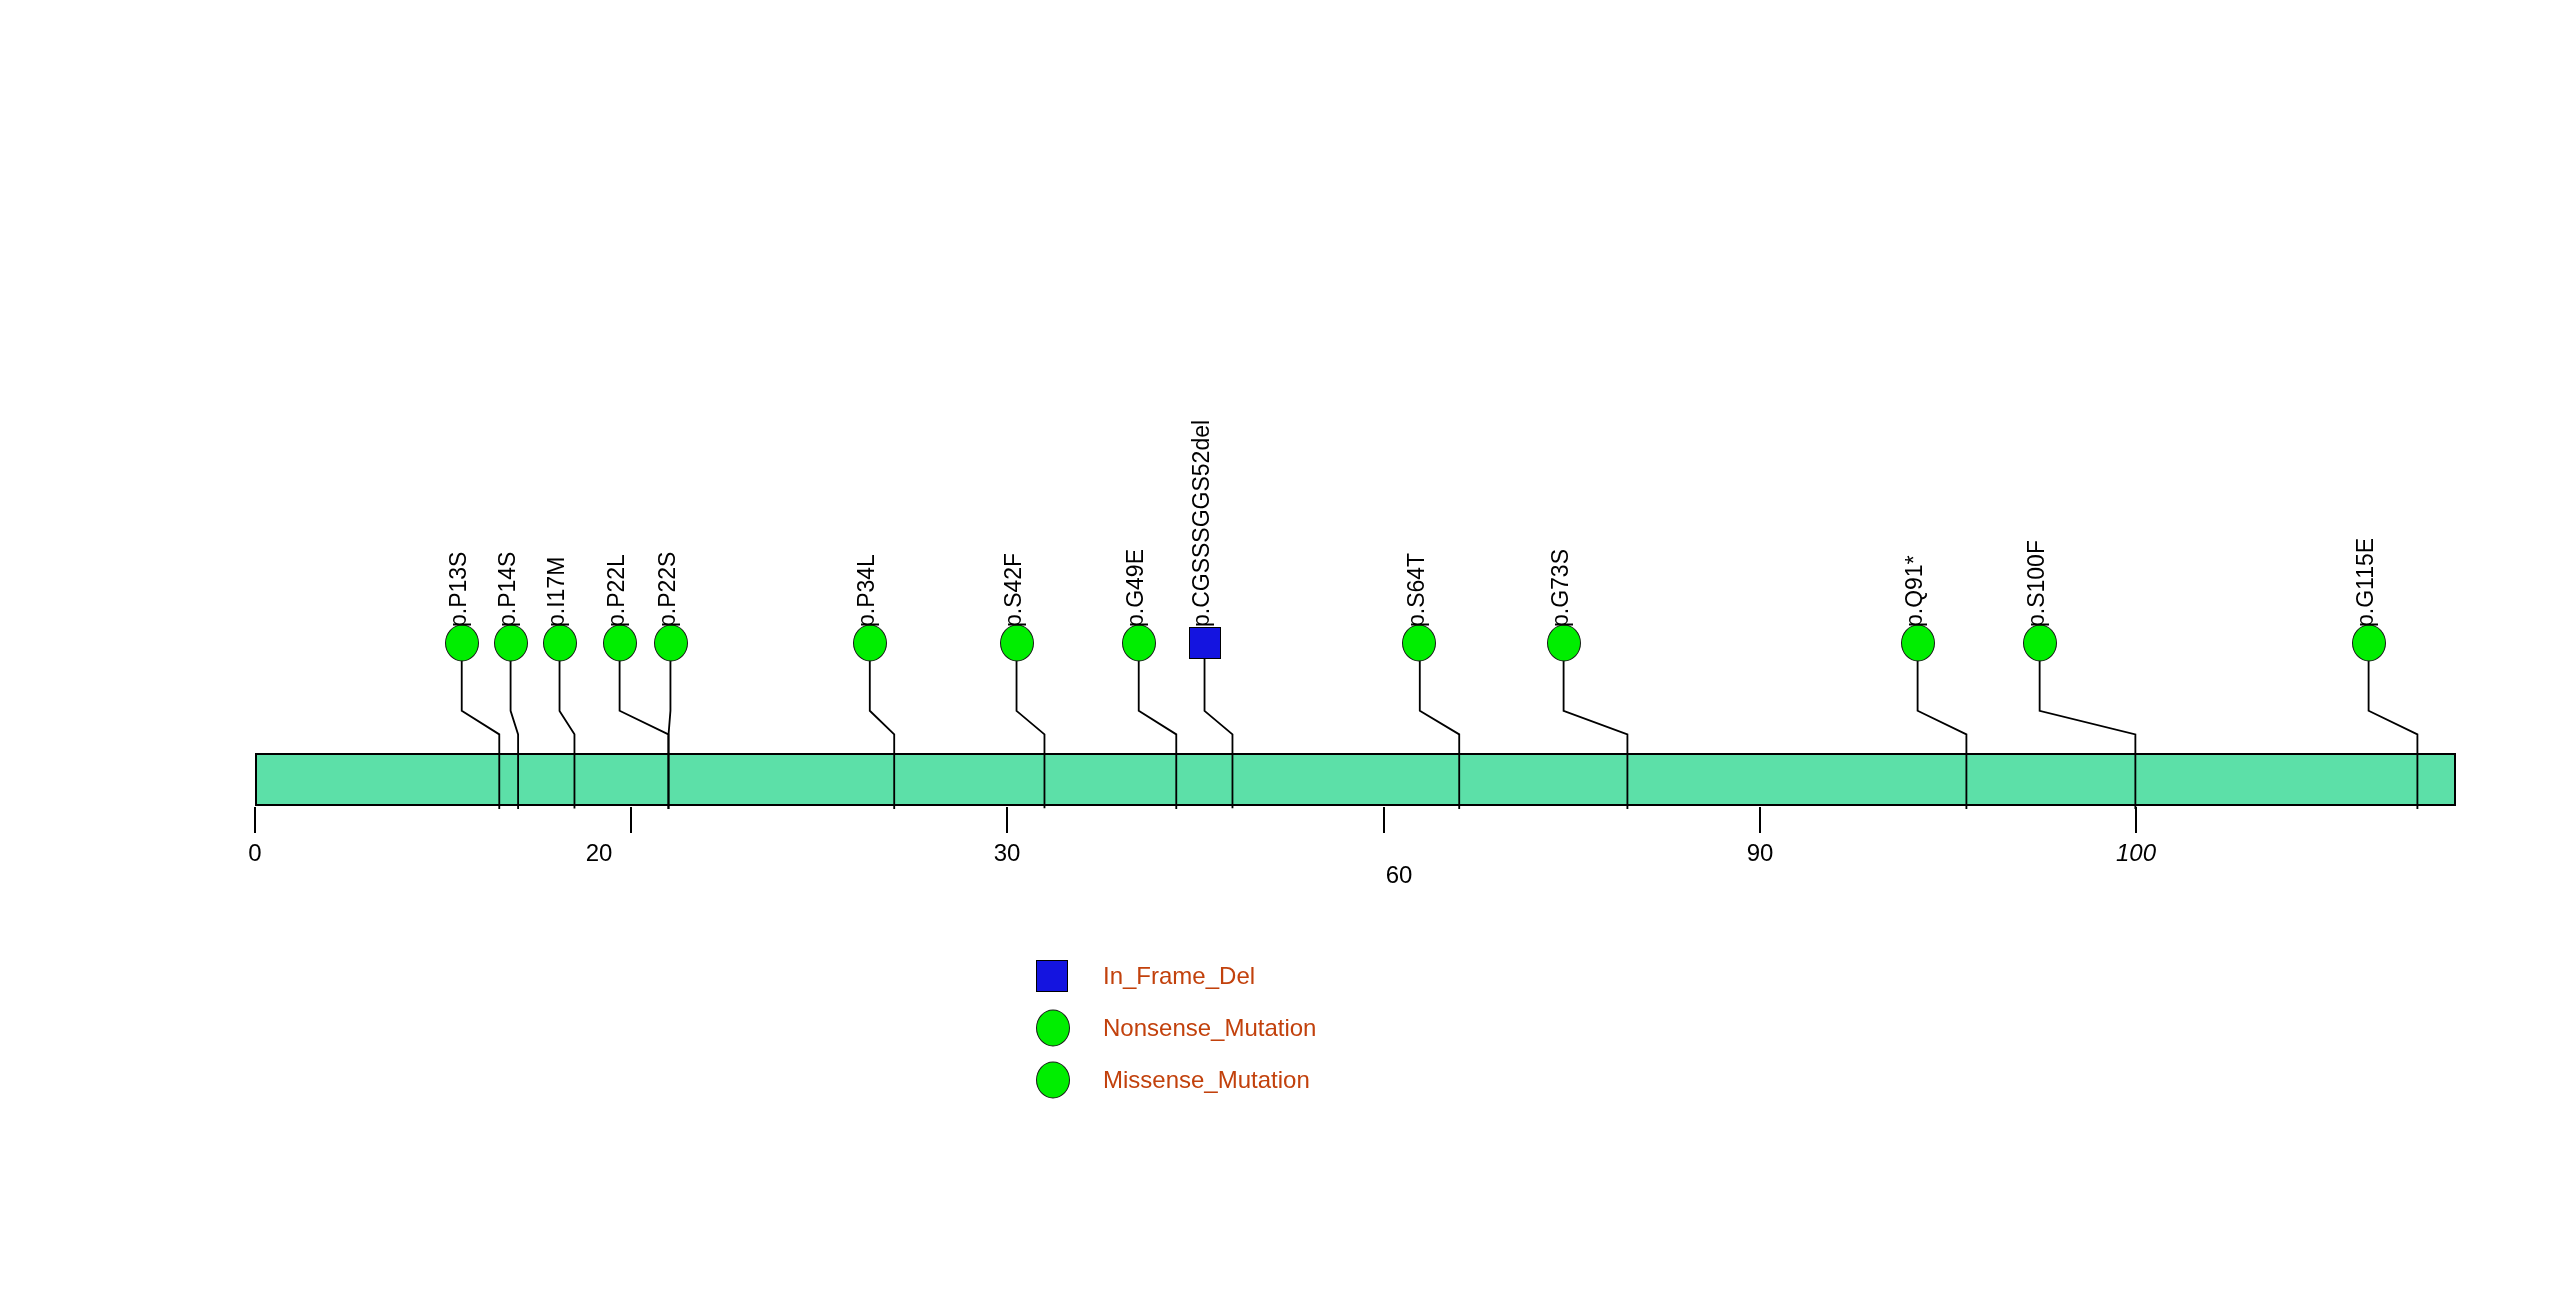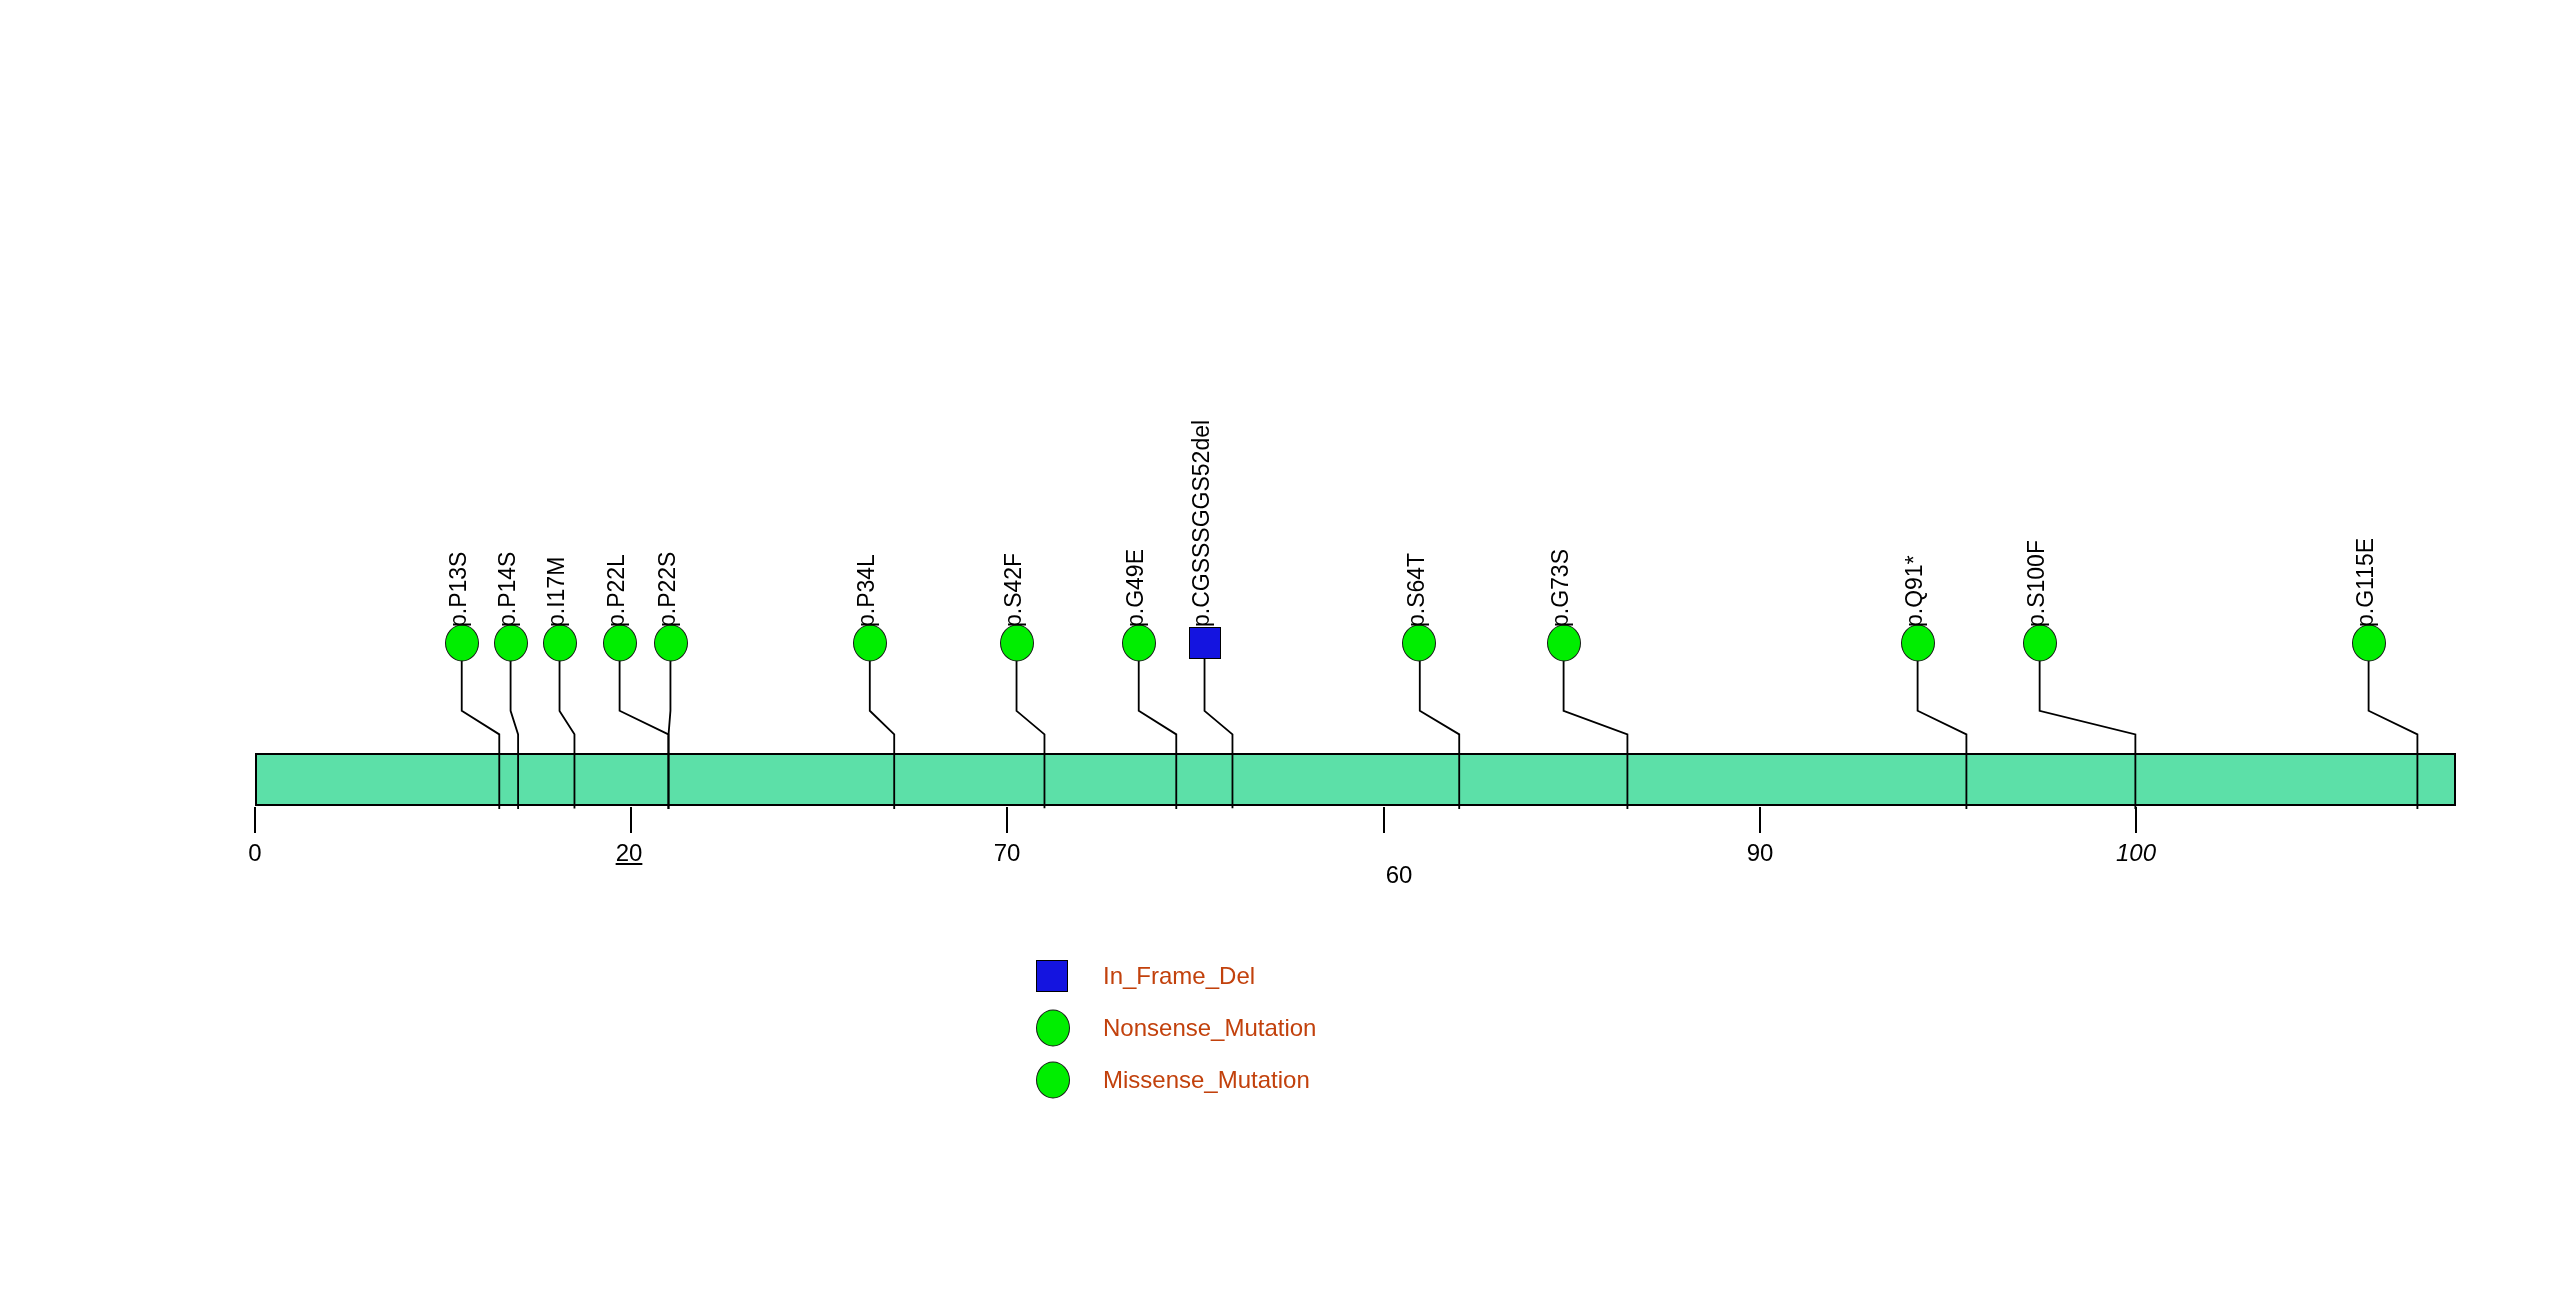--- a/index.html
+++ b/index.html
@@ -199,23 +199,23 @@
       <div class="mut-label" style="left: 1428px; top: 604px;">p.S64T</div>
       <div class="mut-label" style="left: 1572px; top: 604px;">p.G73S</div>
       <div class="mut-label" style="left: 1926px; top: 604px;">p.Q91*</div>
       <div class="mut-label" style="left: 2048px; top: 604px;">p.S100F</div>
       <div class="mut-label" style="left: 2377px; top: 604px;">p.G115E</div>
     </div>
   <div id="axis-layer">
       <div class="axis-tick" style="left: 254px; top: 807px; height: 26px;"></div>
       <div class="axis-tick-label" style="left: 255px; top: 839px;">0</div>
       <div class="axis-tick" style="left: 630px; top: 807px; height: 26px;"></div>
-      <div class="axis-tick-label" style="left: 629px; top: 839px; text-decoration: underline;">20</div>
+      <div class="axis-tick-label" style="left: 599px; top: 839px;">20</div>
       <div class="axis-tick" style="left: 1006px; top: 807px; height: 26px;"></div>
-      <div class="axis-tick-label" style="left: 1007px; top: 839px;">70</div>
+      <div class="axis-tick-label" style="left: 1007px; top: 839px;">30</div>
       <div class="axis-tick" style="left: 1383px; top: 807px; height: 26px;"></div>
       <div class="axis-tick-label" style="left: 1383px; top: 861px; margin-left: 16px;">60</div>
       <div class="axis-tick" style="left: 1759px; top: 807px; height: 26px;"></div>
       <div class="axis-tick-label" style="left: 1760px; top: 839px;">90</div>
       <div class="axis-tick" style="left: 2135px; top: 807px; height: 26px;"></div>
       <div class="axis-tick-label" style="left: 2136px; top: 839px; font-style: italic;">100</div>
     </div>
 
   <div class="legend" id="legend" style="left: 1036px; top: 950px;">
       <div class="legend-row">

